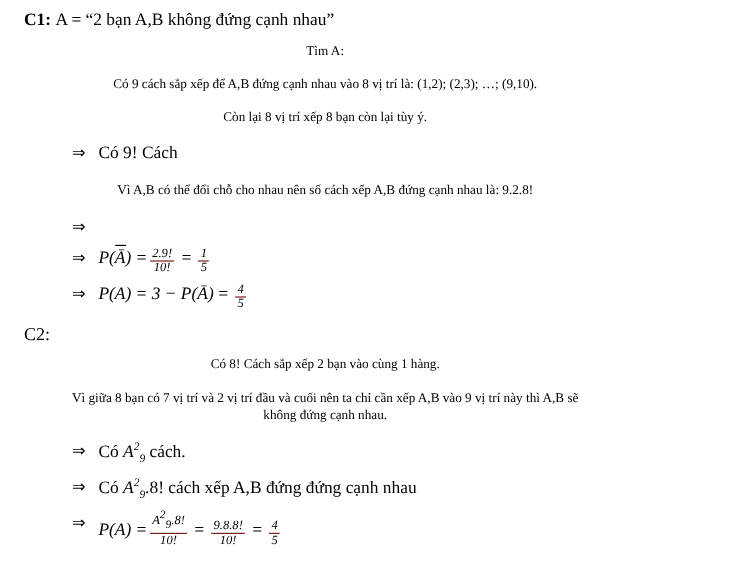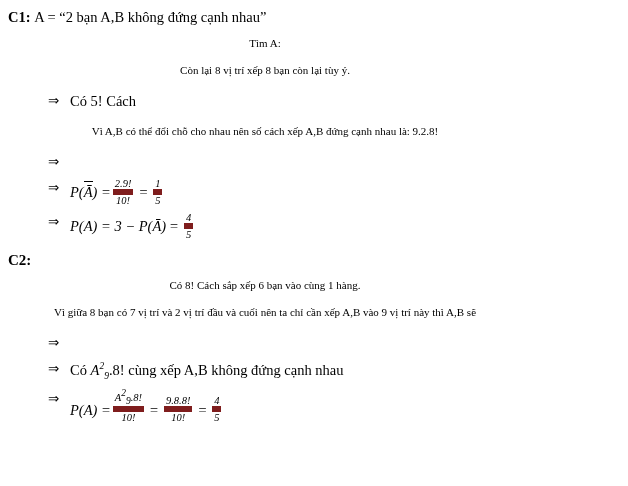--- a/index.html
+++ b/index.html
@@ -11,40 +11,40 @@
     height: 486px;
     background: #ffffff;
     font-family: "Liberation Serif", serif;
     color: #000000;
     overflow: hidden;
   }
   .page {
     position: relative;
     width: 532px;
     height: 486px;
-    padding: 8px 10px 0 8px;
+    padding: 8px 10px 0 20px;
     box-sizing: border-box;
     border-radius: 25px;
   }
   .hdr {
     font-weight: bold;
     font-size: 14.5px;
     margin: 0 0 10px 0;
     line-height: 1.25;
   }
   .hdr .lbl { font-weight: bold; }
   .hdr .rest { font-weight: normal; }
   .line {
     font-size: 11px;
     line-height: 1.3;
     margin: 0 0 13px 0;
     text-align: center;
   }
   .sec-title {
-    font-weight: bold;
+    font-weight: normal;
     font-size: 15px;
     margin: 0 0 9px 0;
   }
   .steps {
     margin: 0 0 12px 0;
     padding: 0;
   }
   .step {
     display: flex;
     align-items: flex-start;
@@ -78,21 +78,21 @@
     margin: 0 2px;
   }
   .frac .num {
     display: block;
     font-size: 10.5px;
     padding: 0 2px;
   }
   .frac .den {
     display: block;
     font-size: 10.5px;
-    border-top: 6px solid #7f1d1d;
+    border-top: 1px solid #7f1d1d;
     padding: 0 2px;
   }
   sup.sm { font-size: 9.5px; vertical-align: super; font-style: italic;}
   sub.sm { font-size: 9.5px; vertical-align: sub; font-style: italic;}
   .ovl {
     position: relative;
     display: inline-block;
     font-style: italic;
   }
   .ovl::before {
@@ -110,27 +110,28 @@
 
 <div class="page">
 
   <div class="hdr">
     <span class="lbl">C1:</span>
     <span class="rest">A = “2 bạn A,B không đứng cạnh nhau”</span>
   </div>
 
   <div class="line">Tìm A:</div>
 
+  <div class="line">Có 9 cách sắp xếp để A,B đứng cạnh nhau vào 8 vị trí là: (1,2); (2,3); …; (9,10).</div>
 
   <div class="line">Còn lại 8 vị trí xếp 8 bạn còn lại tùy ý.</div>
 
   <div class="steps">
     <div class="step">
       <span class="arrow">⇒</span>
-      <span class="steptext upright">Có 5! Cách</span>
+      <span class="steptext upright">Có 9! Cách</span>
     </div>
   </div>
 
   <div class="line">Vì A,B có thể đổi chỗ cho nhau nên số cách xếp A,B đứng cạnh nhau là: 9.2.8!</div>
 
   <div class="steps">
 
     <div class="step">
       <span class="arrow">⇒</span>
     </div>
@@ -142,35 +143,37 @@
 
     <div class="step">
       <span class="arrow">⇒</span>
       <span class="steptext"><span class="math">P(A) = 3 −</span>&nbsp;<span class="math">P(Ā)</span><span class="math eq-sp">=</span><span class="frac"><span class="num">4</span><span class="den">5</span></span></span>
     </div>
 
   </div>
 
   <div class="sec-title">C2:</div>
 
-  <div class="line">Có 8! Cách sắp xếp 6 bạn vào cùng 1 hàng.</div>
+  <div class="line">Có 8! Cách sắp xếp 2 bạn vào cùng 1 hàng.</div>
 
   <div class="line">
     <span class="break-line">Vì giữa 8 bạn có 7 vị trí và 2 vị trí đầu và cuối nên ta chỉ cần xếp A,B vào 9 vị trí này thì A,B sẽ</span>
+    <span class="break-line">không đứng cạnh nhau.</span>
   </div>
 
   <div class="steps">
 
     <div class="step">
       <span class="arrow">⇒</span>
+      <span class="steptext upright"><span>Có </span><span class="math">A</span><sup class="sm">2</sup><sub class="sm">9</sub><span> cách.</span></span>
     </div>
 
     <div class="step">
       <span class="arrow">⇒</span>
-      <span class="steptext upright"><span>Có </span><span class="math">A</span><sup class="sm">2</sup><sub class="sm">9</sub><span>.8! cùng xếp A,B không đứng cạnh nhau</span></span>
+      <span class="steptext upright"><span>Có </span><span class="math">A</span><sup class="sm">2</sup><sub class="sm">9</sub><span>.8! cách xếp A,B đứng đứng cạnh nhau</span></span>
     </div>
 
     <div class="step">
       <span class="arrow">⇒</span>
       <span class="steptext"><span class="math">P(A) =</span><span class="frac"><span class="num"><span class="math">A</span><sup class="sm">2</sup><sub class="sm">9</sub><span>.8!</span></span><span class="den">10!</span></span><span class="math eq-sp">=</span><span class="frac"><span class="num">9.8.8!</span><span class="den">10!</span></span><span class="math eq-sp">=</span><span class="frac"><span class="num">4</span><span class="den">5</span></span></span>
     </div>
 
   </div>
 
 </div>

